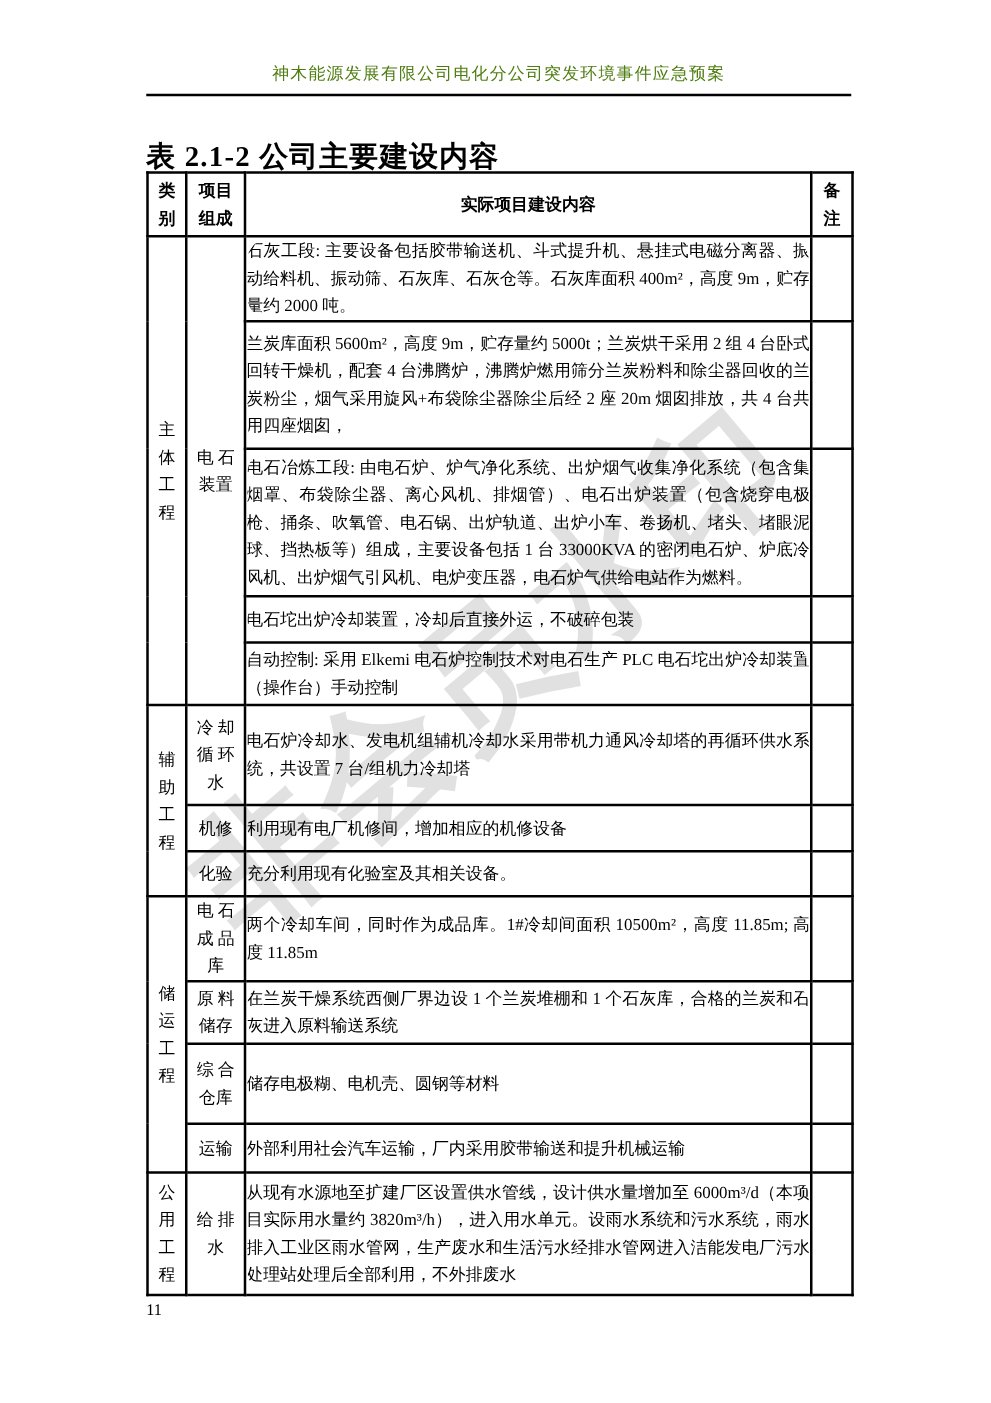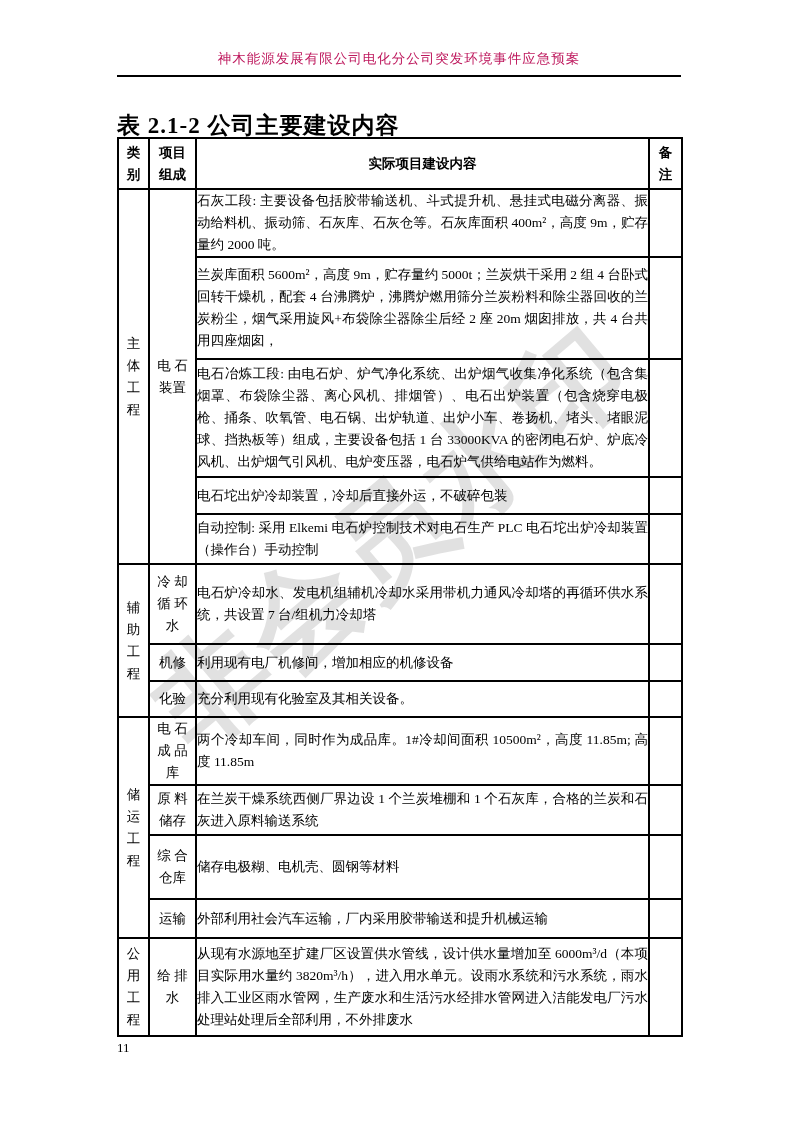--- a/index.html
+++ b/index.html
@@ -17,21 +17,21 @@
   .doc-header {
     position: absolute;
     top: 50px; left: 117px; width: 564px;
     border-bottom: 2px solid #000;
     padding-bottom: 7px;
     text-align: center;
   }
   .doc-header-text {
     font-size: 13.5px;
     letter-spacing: 1px;
-    color: #be185d;
+    color: #4d7c0f;
   }
   
   .table-title {
     position: absolute;
     top: 110px; left: 117px; width: 564px;
     text-align: left;
     font-size: 23px;
     font-weight: bold;
     letter-spacing: 1px;
   }
@@ -63,20 +63,21 @@
   }
   td.comp {
     text-align: center;
     white-space: pre-line;
     line-height: 24px;
     border-radius: 14px;
   }
   td.cellcontent {
     text-align: justify;
     padding: 2px 8px;
+    border-radius: 19px;
   }
   td.remark { }
   
   .page-number {
     position: absolute;
     top: 1040px; left: 117px; width: 564px;
     text-align: left;
     font-size: 13px;
   }
   

